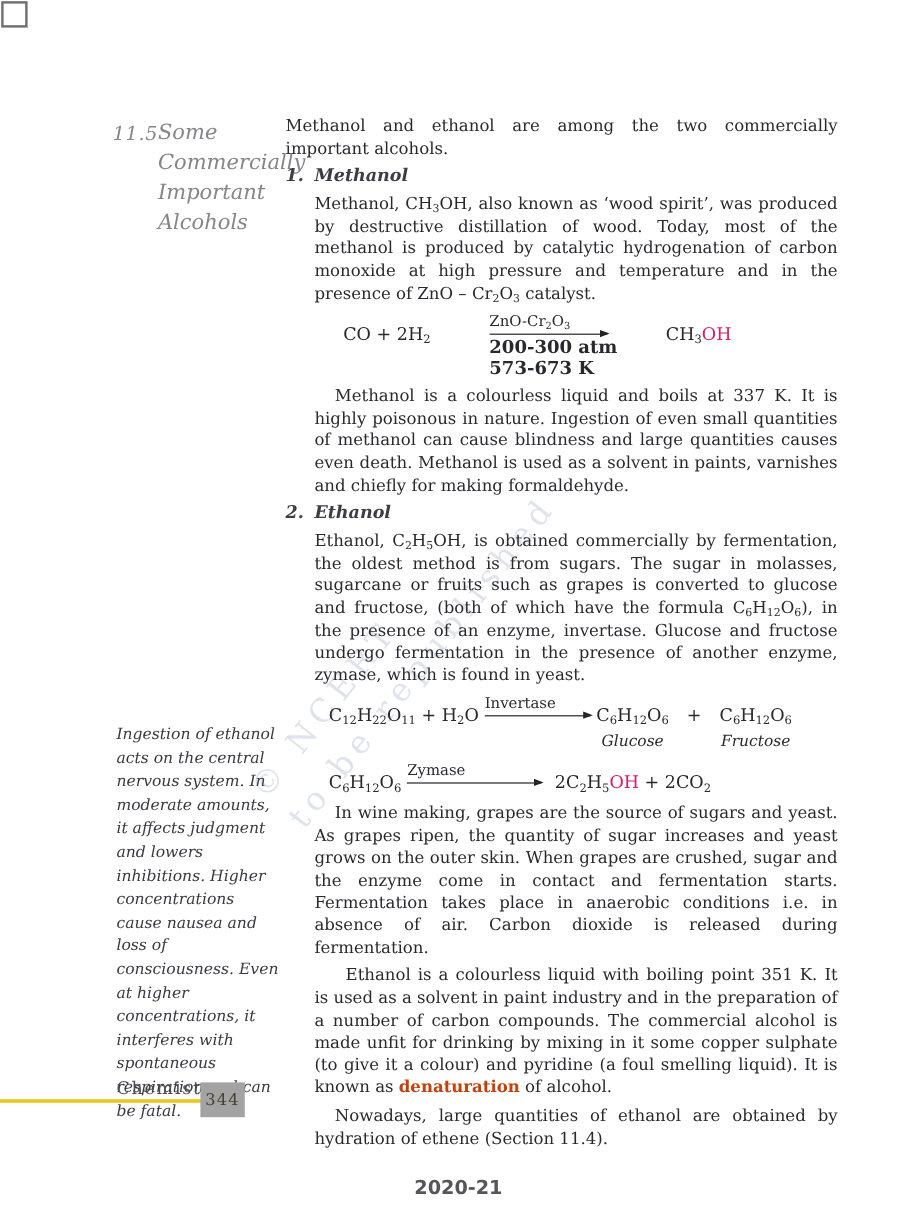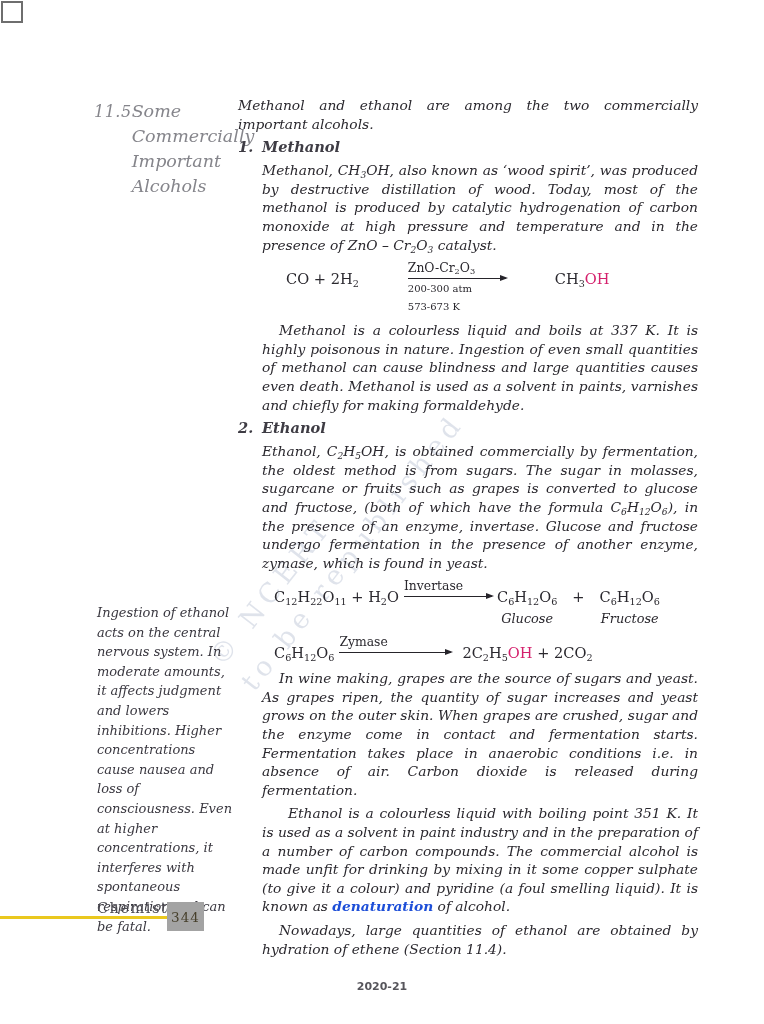--- a/index.html
+++ b/index.html
@@ -27,21 +27,21 @@
   .section-heading .num{flex:0 0 34px;font-size:16px;letter-spacing:.5px;}
   .section-heading .title{width:108px;}
 
   .margin-note{
     position:absolute;left:97px;top:603px;width:138px;
     font-style:italic;font-size:13px;line-height:19.6px;color:#3a3840;text-align:left;
   }
 
   
   .main{position:absolute;left:238px;top:96px;width:460px;font-size:13.8px;line-height:18.6px;text-align:justify;}
-  .main p{margin:0 0 5px 0;font-style:italic;}
+  .main p{margin:0 0 5px 0;}
   .block{padding-left:24px;}
   .ti{text-indent:17px;}
   .ti2{text-indent:26px;}
 
   .sub-heading{
     display:flex;font-weight:bold;font-style:italic;color:#3e3c44;
     font-size:14.6px;line-height:18px;margin:5px 0 5px 0;text-align:left;
   }
   .sub-heading .hnum{flex:0 0 24px;}
 
@@ -49,42 +49,42 @@
   .eq{display:flex;align-items:flex-start;text-align:left;margin:7px 0 7px 0;font-size:14.6px;line-height:18px;}
   .eq .fml{margin-top:9px;white-space:nowrap;}
   .eq .plus{margin:9px 15px 0 15px;}
   .arrow{display:flex;flex-direction:column;margin:0 5px;}
   .arrow .lab{font-size:12.4px;line-height:13px;margin-bottom:2px;white-space:nowrap;}
   .shaft{position:relative;height:0;border-top:1.5px solid #26242a;align-self:stretch;margin-top:2px;}
   .shaft:after{
     content:"";position:absolute;right:-2px;top:-4.6px;
     border-left:8px solid #26242a;border-top:3.8px solid transparent;border-bottom:3.8px solid transparent;
   }
-  .arrow .sub-lab{font-size:10px;line-height:14.5px;margin-top:3px;white-space:nowrap;}
+  .arrow .sub-lab{font-size:15px;line-height:14.5px;margin-top:3px;white-space:nowrap;font-weight:bold;}
   .w95{width:98px;} .w85{width:88px;} .w110{width:112px;}
   .pad-eq1{padding-left:24px;gap:44px;} .pad-eq2{padding-left:12px;}
   .prod{display:flex;flex-direction:column;align-items:center;}
   .prod .plab{font-size:12.9px;margin-top:4px;font-style:italic;}
 
   sub{font-size:0.66em;vertical-align:-0.28em;line-height:0;}
   .mag{color:#d4206c;}
-  .dena{font-weight:bold;color:#1d4ed8;}
+  .dena{font-weight:bold;color:#c2410c;}
 
   
   .footer-rule{position:absolute;left:0;top:916px;width:170px;height:3px;background:#eac81e;}
   .footer-book{position:absolute;left:97px;top:900px;font-size:14.5px;letter-spacing:1.5px;color:#4c4b52;}
   .footer-page{
     position:absolute;left:167px;top:902px;width:37px;height:29px;background:#a3a3a3;
     display:flex;align-items:center;justify-content:center;
     font-size:13.5px;letter-spacing:1px;color:#463f2b;
   }
   .year{
     position:absolute;left:0;right:0;top:980px;text-align:center;
     font-family:"DejaVu Sans","Liberation Sans",sans-serif;
-    font-size:11px;font-weight:600;color:#56555b;
+    font-size:16px;font-weight:600;color:#56555b;
   }
 </style>
 </head>
 <body>
 
 <div class="page">
 
   <div class="cropmark"></div>
 
   <div class="watermark">

